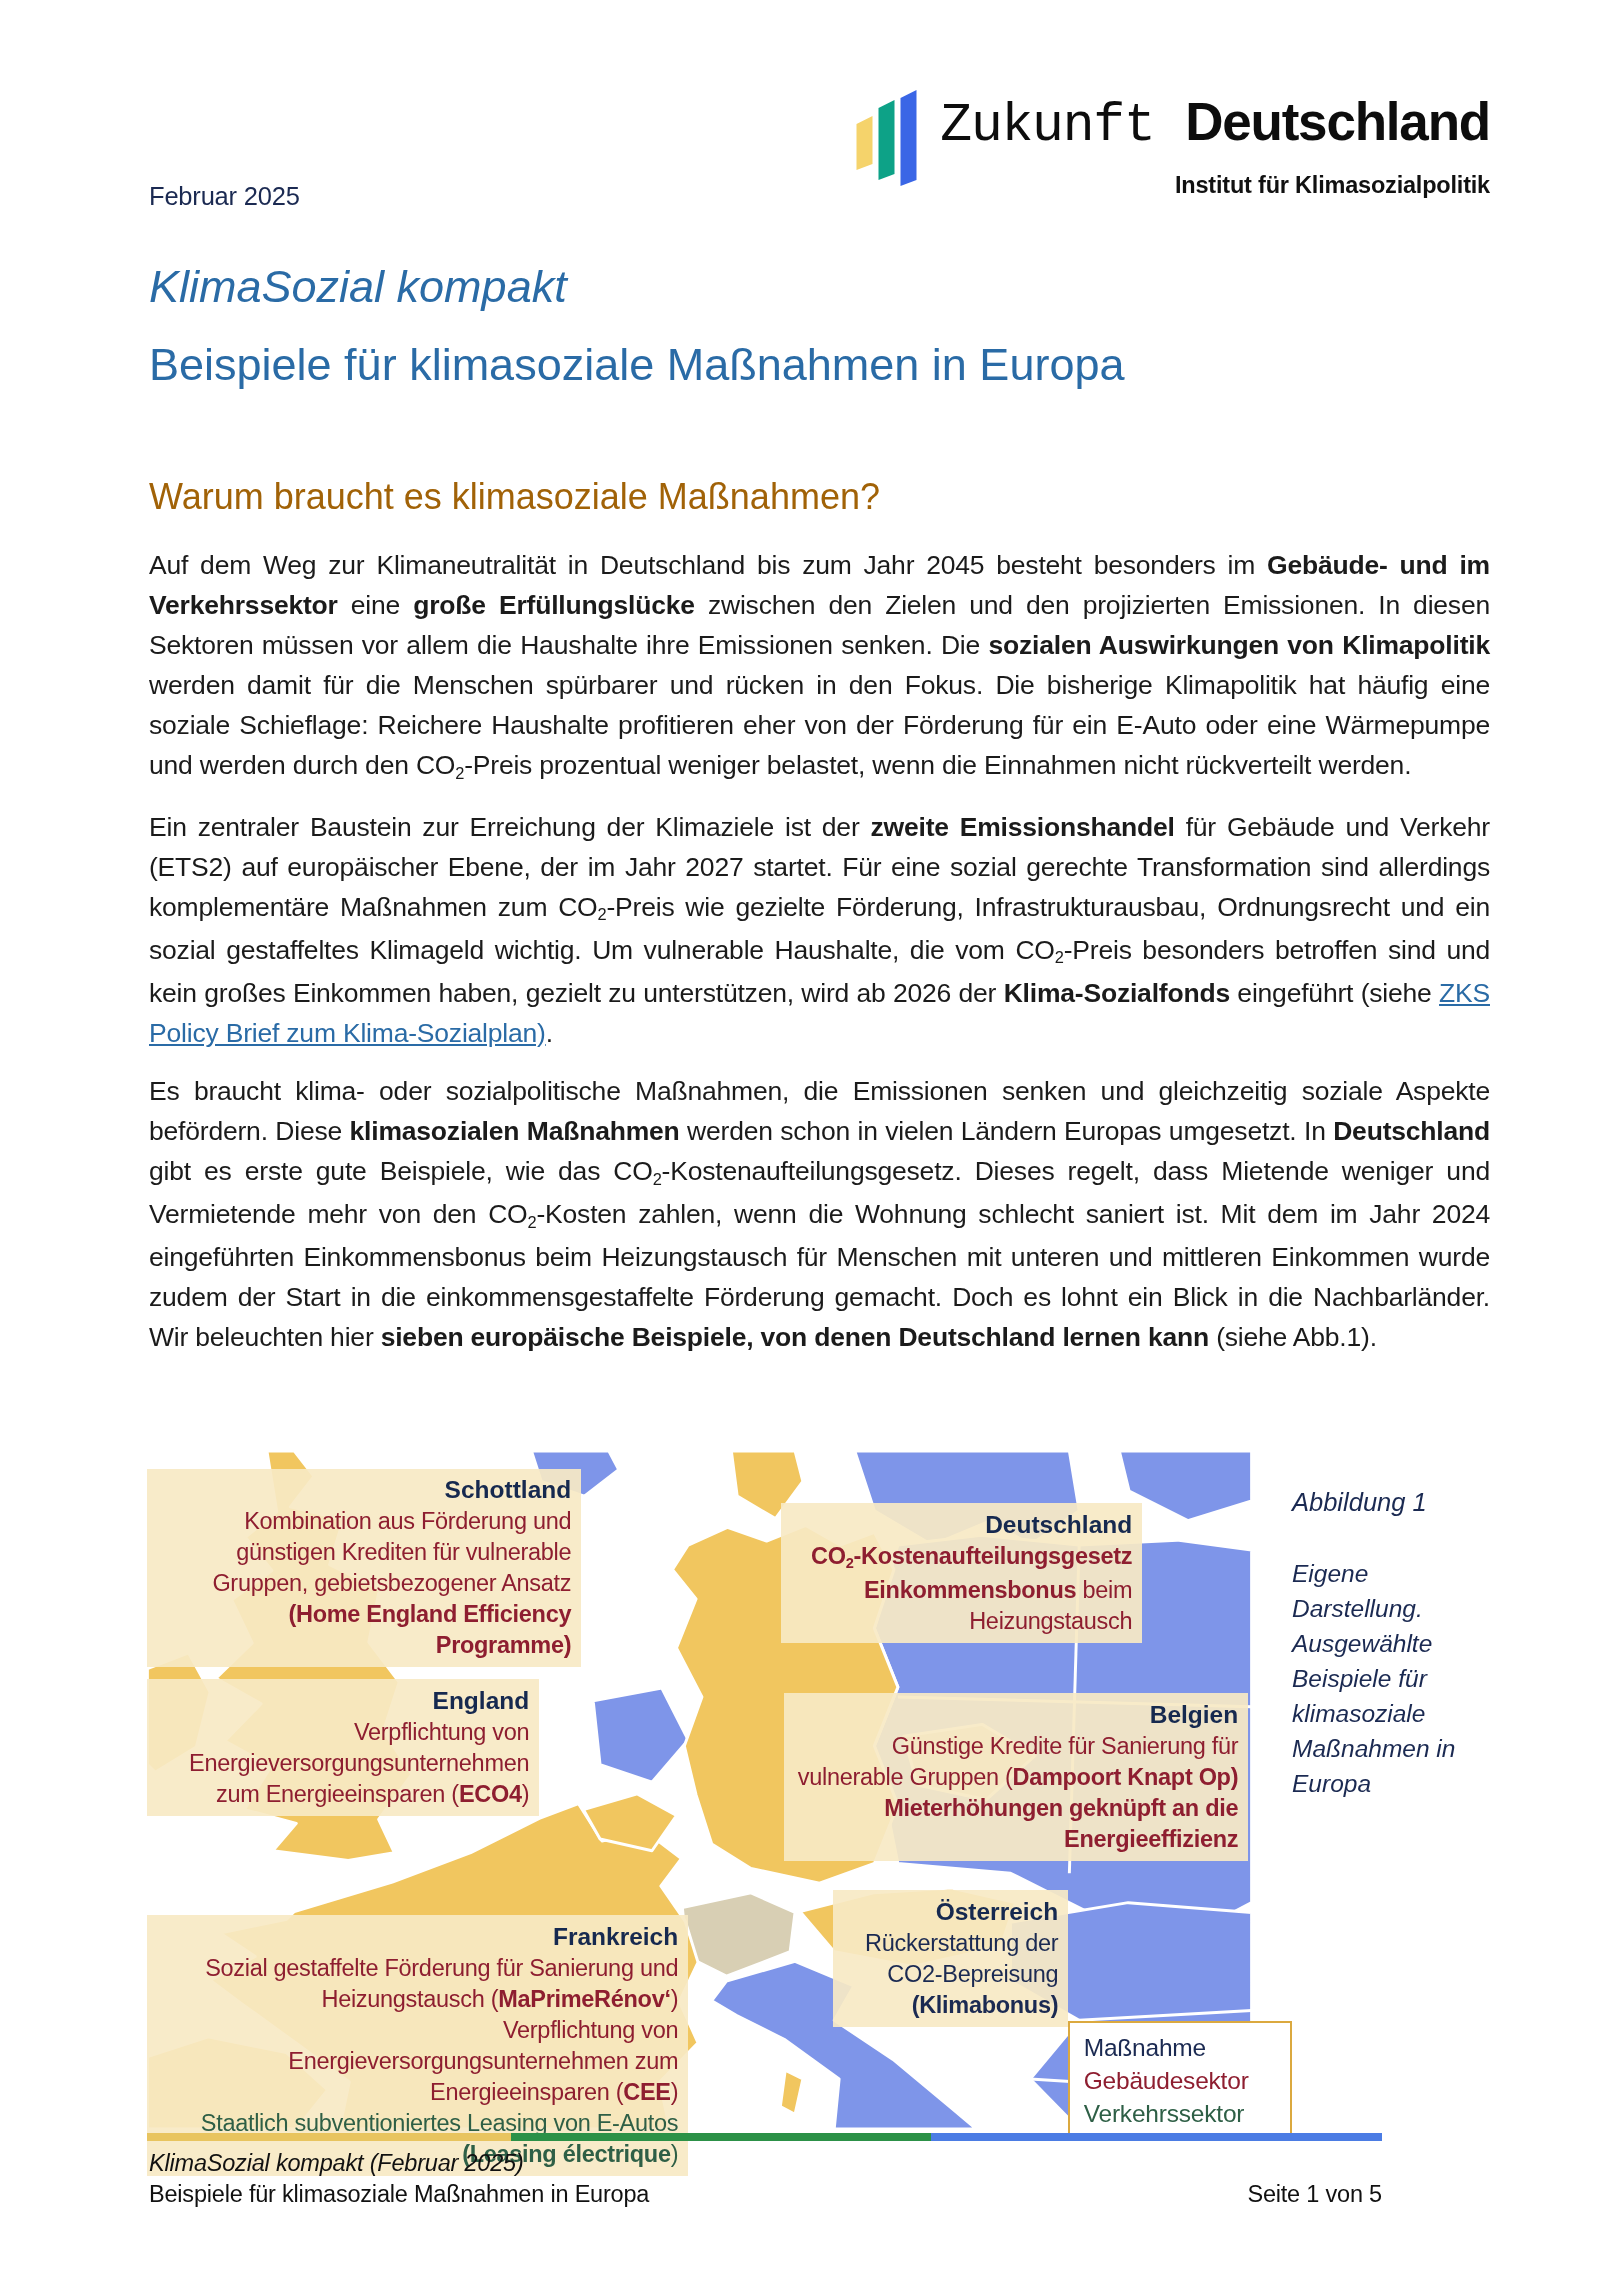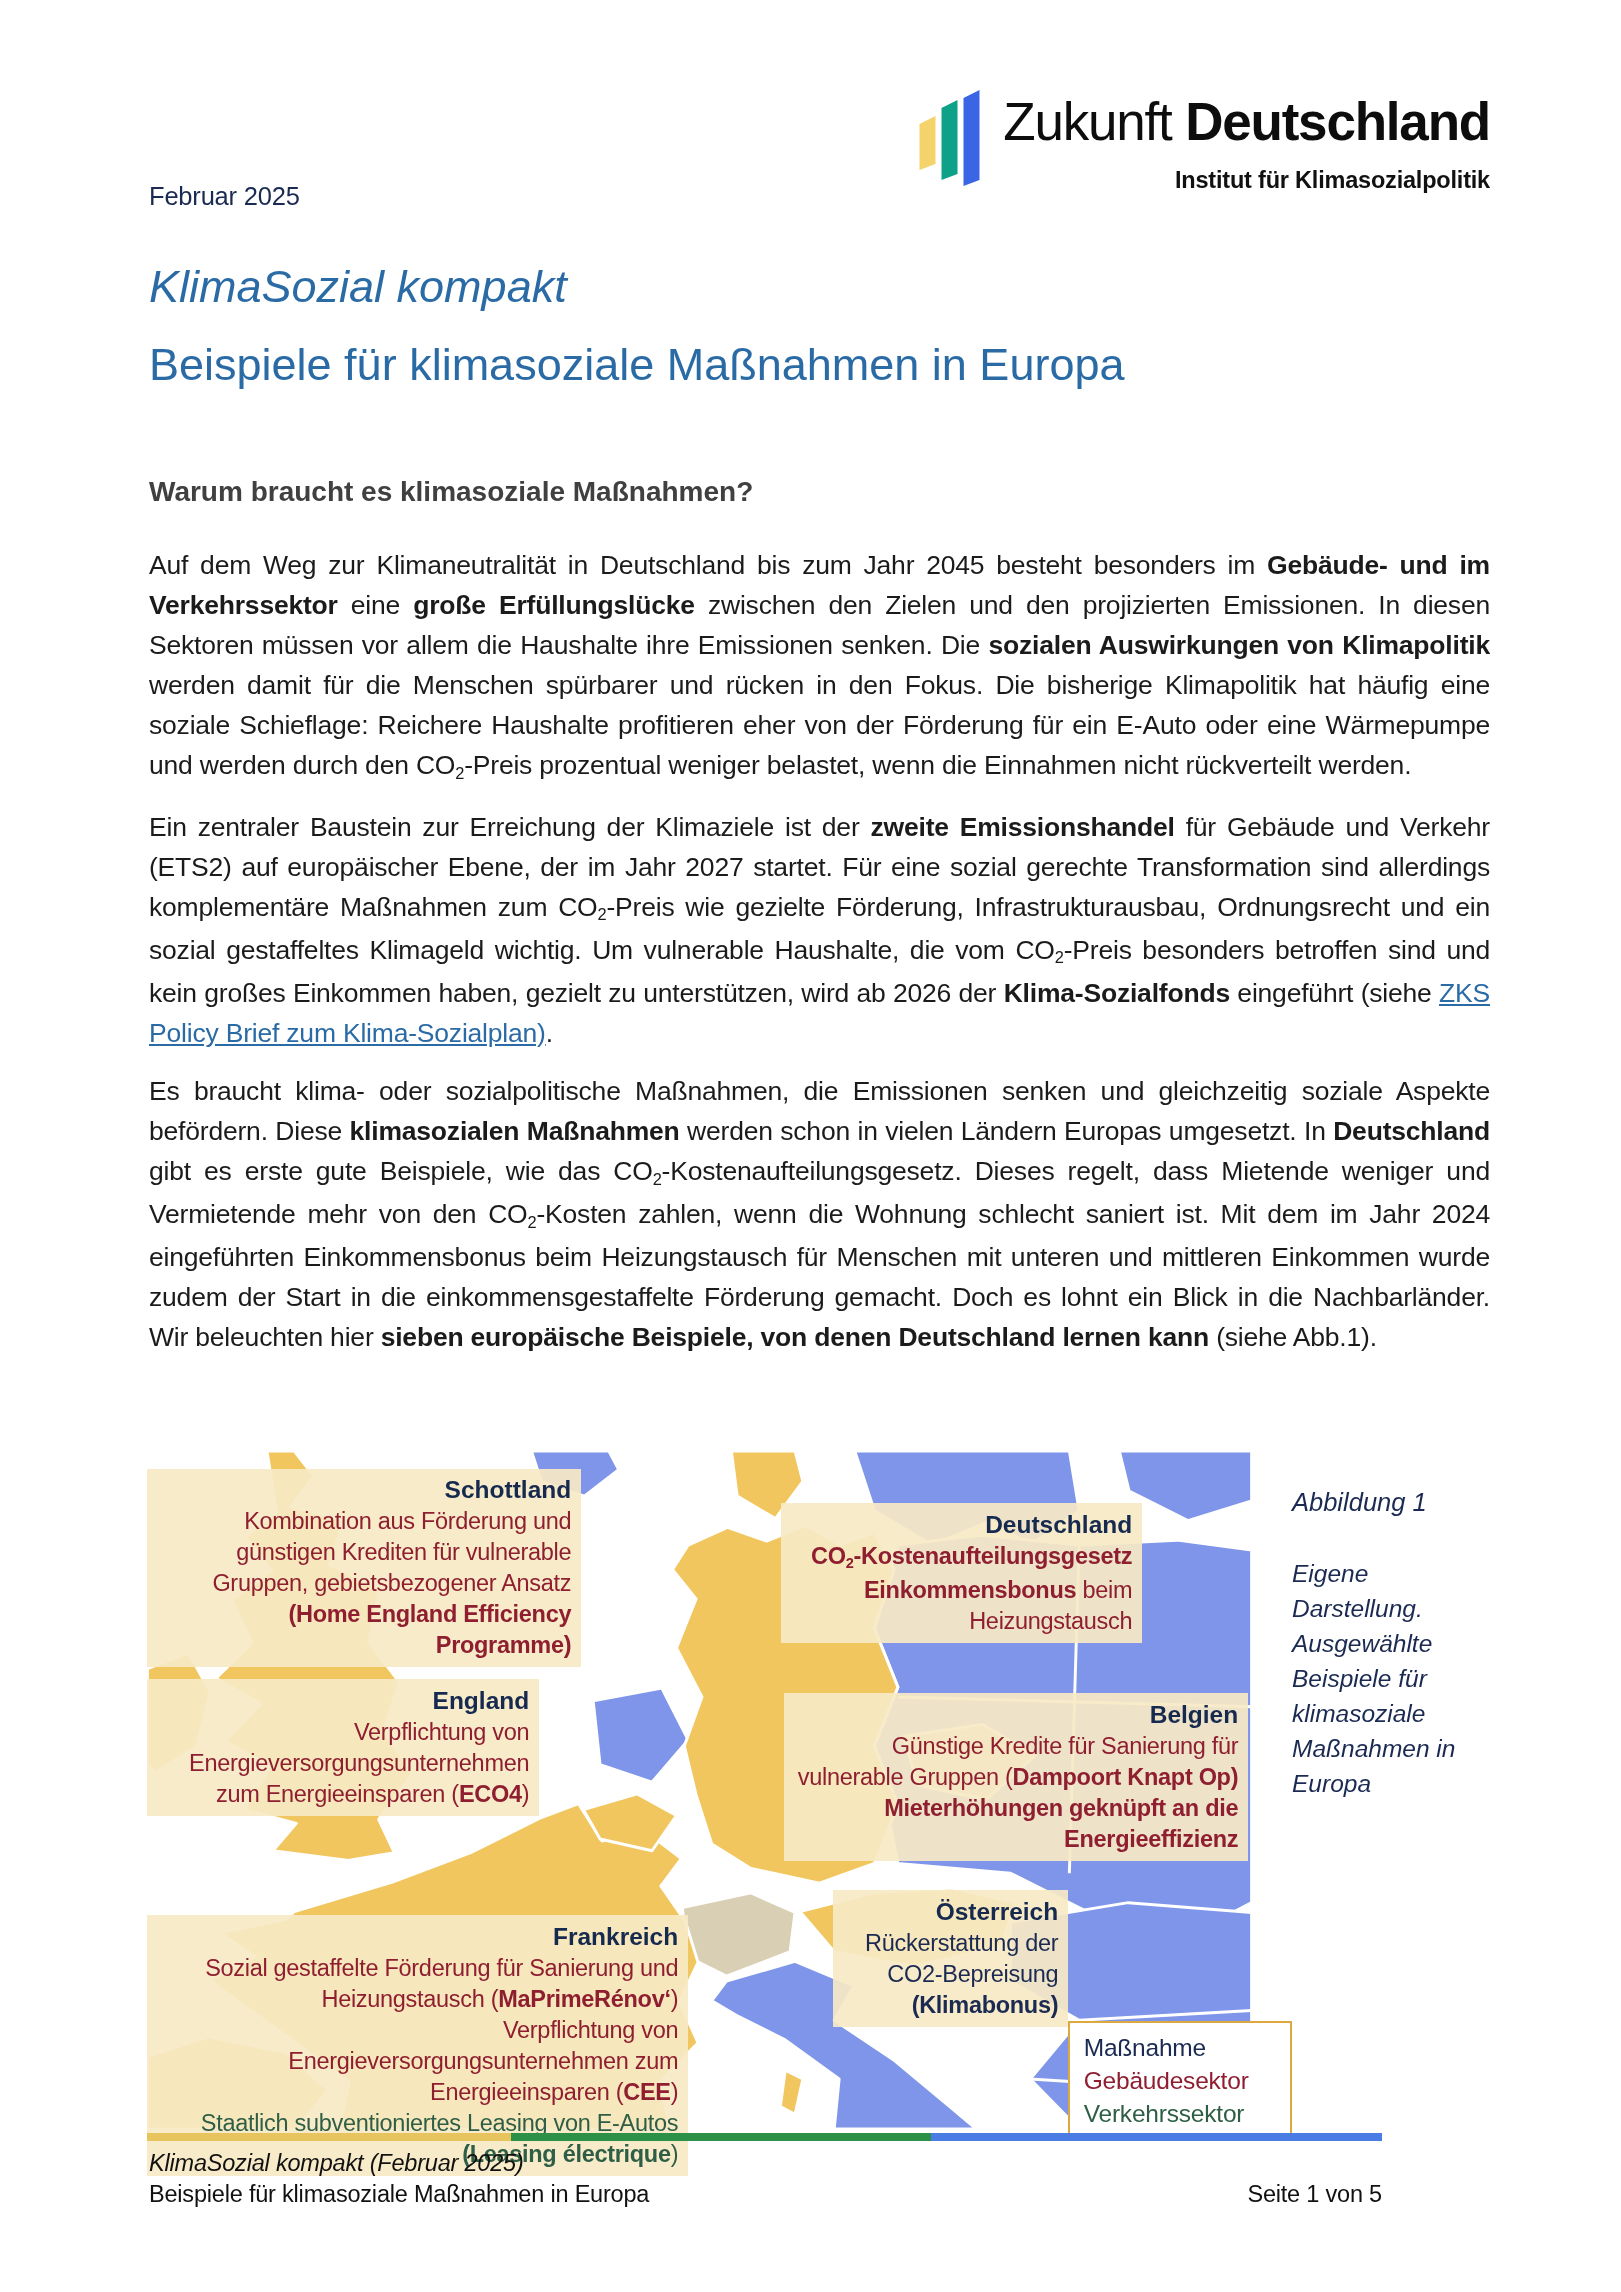--- a/index.html
+++ b/index.html
@@ -20,39 +20,39 @@
   }
   .logo {
     position: absolute; top: 90px; right: 131px;
     display: flex; align-items: flex-start; gap: 21.6px;
   }
   .logo-text { display: flex; flex-direction: column; align-items: flex-end; }
   .brand {
     font-size: 53px; letter-spacing: -1.2px; color: #0d0d0d;
     line-height: 63px; white-space: nowrap;
   }
-  .brand .light { font-weight: 400; }
+  .brand .light { font-weight: 400; font-family: Liberation Mono, monospace; }
   .brand .heavy { font-weight: 700; }
   .brand-sub {
     margin-top: 13.7px; font-size: 23.5px; font-weight: 700; color: #111;
     letter-spacing: -0.2px;
   }
 
   
   .title-block { position: absolute; left: 149px; top: 261px; }
   .title-kicker {
     font-size: 45px; font-style: italic; color: #2a6ba6;
     margin: 0 0 25.5px 0; font-weight: 400; white-space: nowrap;
   }
   .title-main {
     font-size: 45px; color: #2a6ba6; margin: 0; font-weight: 400; white-space: nowrap;
   }
   .section-heading {
     position: absolute; left: 149px; top: 476px;
-    font-size: 28px; font-weight: 700; color: #404040; white-space: nowrap;
+    font-size: 36px; font-weight: 400; color: #a16207; white-space: nowrap;
   }
 
   
   .body-copy {
     position: absolute; left: 149px; top: 545px; width: 1341px;
     font-size: 26.5px; line-height: 40px; text-align: justify;
     letter-spacing: -0.2px; color: #1b1b1b;
   }
   .body-copy p { margin: 0 0 18.6px 0; }
   .rich-b { font-weight: 700; }

